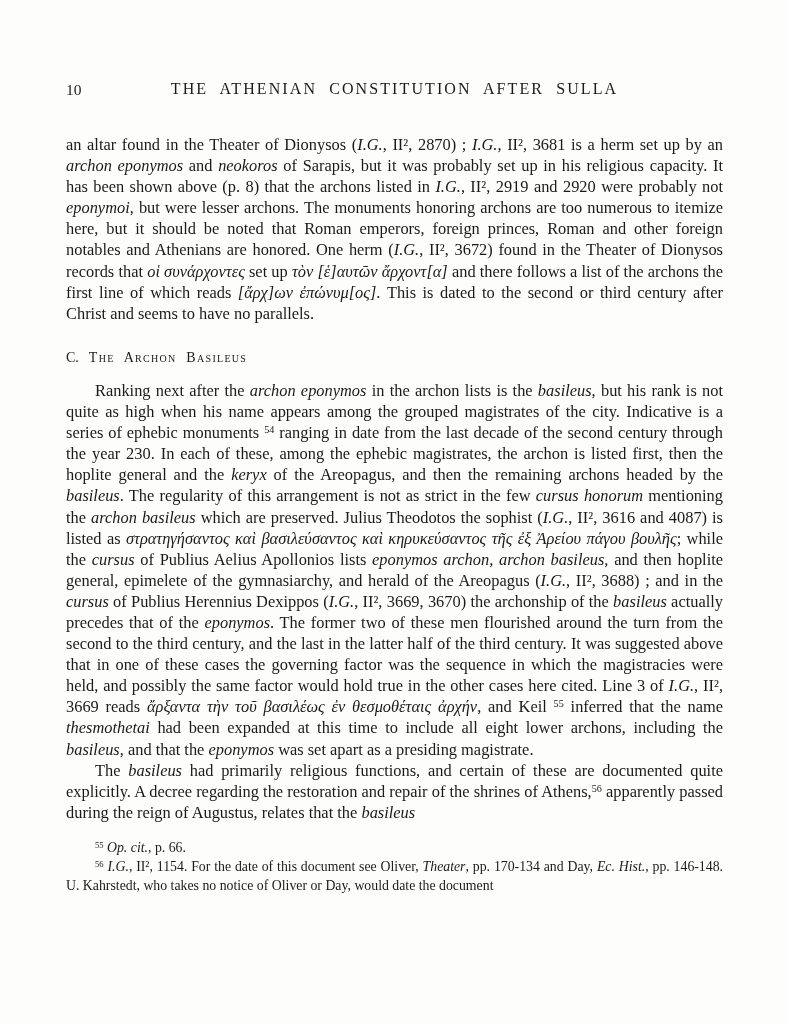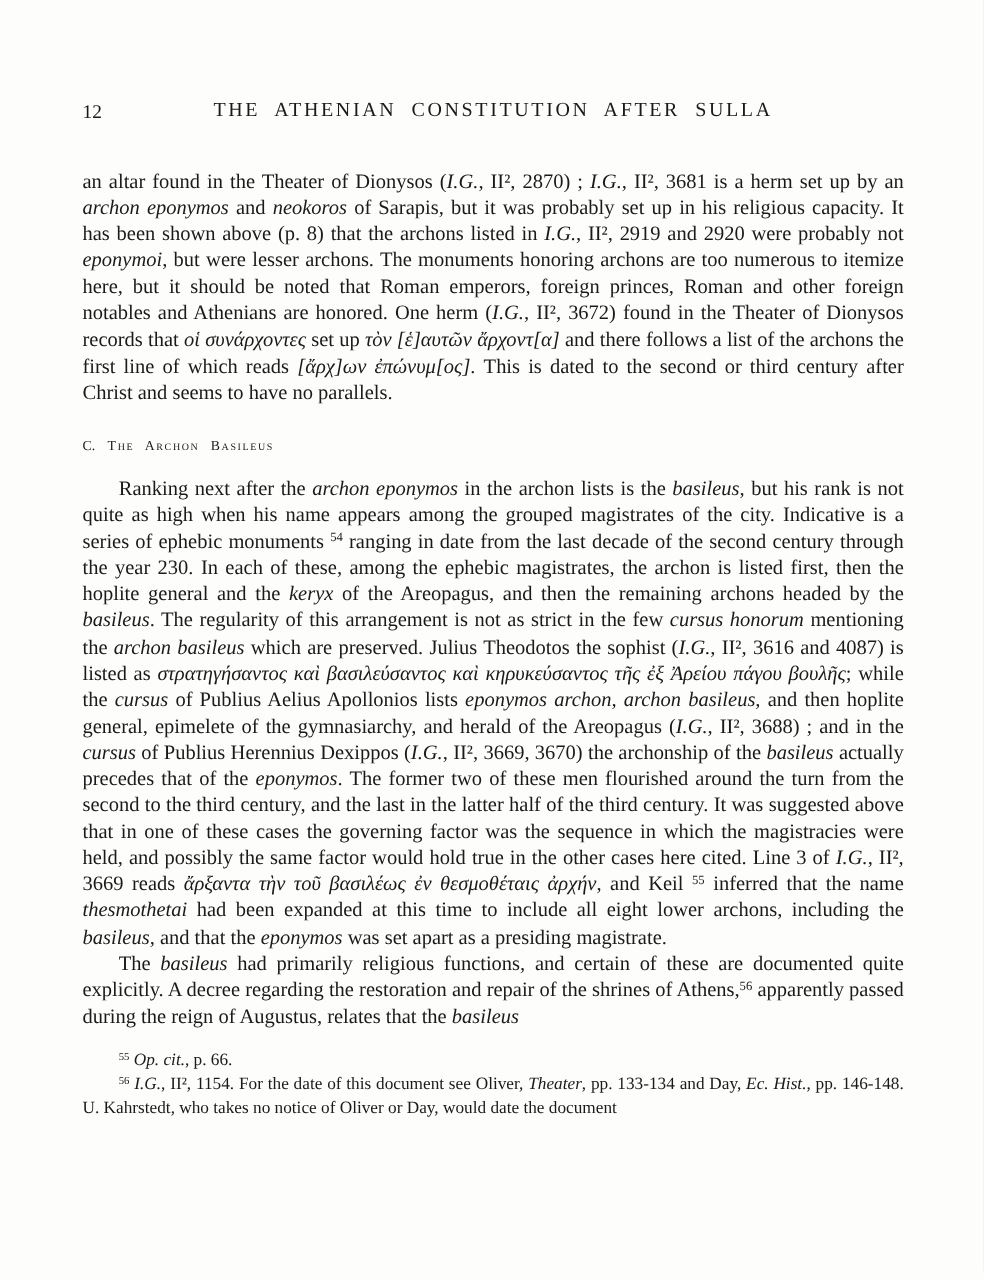--- a/index.html
+++ b/index.html
@@ -38,21 +38,21 @@
   .body-text {
     font-size: 16.4px;
     line-height: 21.1px;
     text-align: justify;
     margin-top: 23px;
   }
   .body-text p { margin: 0; }
   p.indent { text-indent: 29px; }
   .section-heading {
     margin: 23px 0 12px 0;
-    font-size: 11px;
+    font-size: 14px;
     font-weight: normal;
     text-align: left;
     text-indent: 0;
   }
   .sec-label { margin-right: 10px; }
   .sc {
     font-variant: small-caps;
     letter-spacing: 1.3px;
     word-spacing: 5px;
   }
@@ -72,33 +72,33 @@
     position: relative;
     top: -0.5em;
   }
 </style>
 </head>
 <body>
 
 <div class="page">
 
   <div class="header">
-    <span class="page-num">12</span>
+    <span class="page-num">10</span>
     <span class="running-title">THE ATHENIAN CONSTITUTION AFTER SULLA</span>
   </div>
 
   <div class="body-text">
     <p><span>an altar found in the Theater of Dionysos (</span><span class="it">I.G.</span><span>, II², 2870) ; </span><span class="it">I.G.</span><span>, II², 3681 is a herm set up by an </span><span class="it">archon eponymos</span><span> and </span><span class="it">neokoros</span><span> of Sarapis, but it was probably set up in his religious capacity.  It has been shown above (p. 8) that the archons listed in </span><span class="it">I.G.</span><span>, II², 2919 and 2920 were probably not </span><span class="it">eponymoi</span><span>, but were lesser archons.  The monuments honoring archons are too numerous to itemize here, but it should be noted that Roman emperors, foreign princes, Roman and other foreign notables and Athenians are honored.  One herm (</span><span class="it">I.G.</span><span>, II², 3672) found in the Theater of Dionysos records that </span><span class="gk">οἱ συνάρχοντες</span><span> set up </span><span class="gk">τὸν [ἑ]αυτῶν ἄρχοντ[α]</span><span> and there follows a list of the archons the first line of which reads </span><span class="gk">[ἄρχ]ων ἐπώνυμ[ος]</span><span>.  This is dated to the second or third century after Christ and seems to have no parallels.</span></p>
 
     <h3 class="section-heading">
       <span class="sec-label">C.</span><span class="sc">The Archon Basileus</span>
     </h3>
 
     <p class="indent"><span>Ranking next after the </span><span class="it">archon eponymos</span><span> in the archon lists is the </span><span class="it">basileus</span><span>, but his rank is not quite as high when his name appears among the grouped magistrates of the city.  Indicative is a series of ephebic monuments </span><sup>54</sup><span> ranging in date from the last decade of the second century through the year 230.  In each of these, among the ephebic magistrates, the archon is listed first, then the hoplite general and the </span><span class="it">keryx</span><span> of the Areopagus, and then the remaining archons headed by the </span><span class="it">basileus</span><span>.  The regularity of this arrangement is not as strict in the few </span><span class="it">cursus honorum</span><span> mentioning the </span><span class="it">archon basileus</span><span> which are preserved.  Julius Theodotos the sophist (</span><span class="it">I.G.</span><span>, II², 3616 and 4087) is listed as </span><span class="gk">στρατηγήσαντος καὶ βασιλεύσαντος καὶ κηρυκεύσαντος τῆς ἐξ Ἀρείου πάγου βουλῆς</span><span>; while the </span><span class="it">cursus</span><span> of Publius Aelius Apollonios lists </span><span class="it">eponymos archon, archon basileus,</span><span> and then hoplite general, epimelete of the gymnasiarchy, and herald of the Areopagus (</span><span class="it">I.G.</span><span>, II², 3688) ; and in the </span><span class="it">cursus</span><span> of Publius Herennius Dexippos (</span><span class="it">I.G.</span><span>, II², 3669, 3670) the archonship of the </span><span class="it">basileus</span><span> actually precedes that of the </span><span class="it">eponymos</span><span>.  The former two of these men flourished around the turn from the second to the third century, and the last in the latter half of the third century.  It was suggested above that in one of these cases the governing factor was the sequence in which the magistracies were held, and possibly the same factor would hold true in the other cases here cited.  Line 3 of </span><span class="it">I.G.</span><span>, II², 3669 reads </span><span class="gk">ἄρξαντα τὴν τοῦ βασιλέως ἐν θεσμοθέταις ἀρχήν</span><span>, and Keil </span><sup>55</sup><span> inferred that the name </span><span class="it">thesmothetai</span><span> had been expanded at this time to include all eight lower archons, including the </span><span class="it">basileus</span><span>, and that the </span><span class="it">eponymos</span><span> was set apart as a presiding magistrate.</span></p>
     <p class="indent"><span>The </span><span class="it">basileus</span><span> had primarily religious functions, and certain of these are documented quite explicitly.  A decree regarding the restoration and repair of the shrines of Athens,</span><sup>56</sup><span> apparently passed during the reign of Augustus, relates that the </span><span class="it">basileus</span></p>
   </div>
 
   <div class="footnotes">
     <p><sup>55</sup><span> </span><span class="it">Op. cit.</span><span>, p. 66.</span></p>
-    <p><sup>56</sup><span> </span><span class="it">I.G.</span><span>, II², 1154.  For the date of this document see Oliver, </span><span class="it">Theater</span><span>, pp. 133-134 and Day, </span><span class="it">Ec. Hist.</span><span>, pp. 146-148.  U. Kahrstedt, who takes no notice of Oliver or Day, would date the document</span></p>
+    <p><sup>56</sup><span> </span><span class="it">I.G.</span><span>, II², 1154.  For the date of this document see Oliver, </span><span class="it">Theater</span><span>, pp. 170-134 and Day, </span><span class="it">Ec. Hist.</span><span>, pp. 146-148.  U. Kahrstedt, who takes no notice of Oliver or Day, would date the document</span></p>
   </div>
 
 </div>
 
 </body></html>

